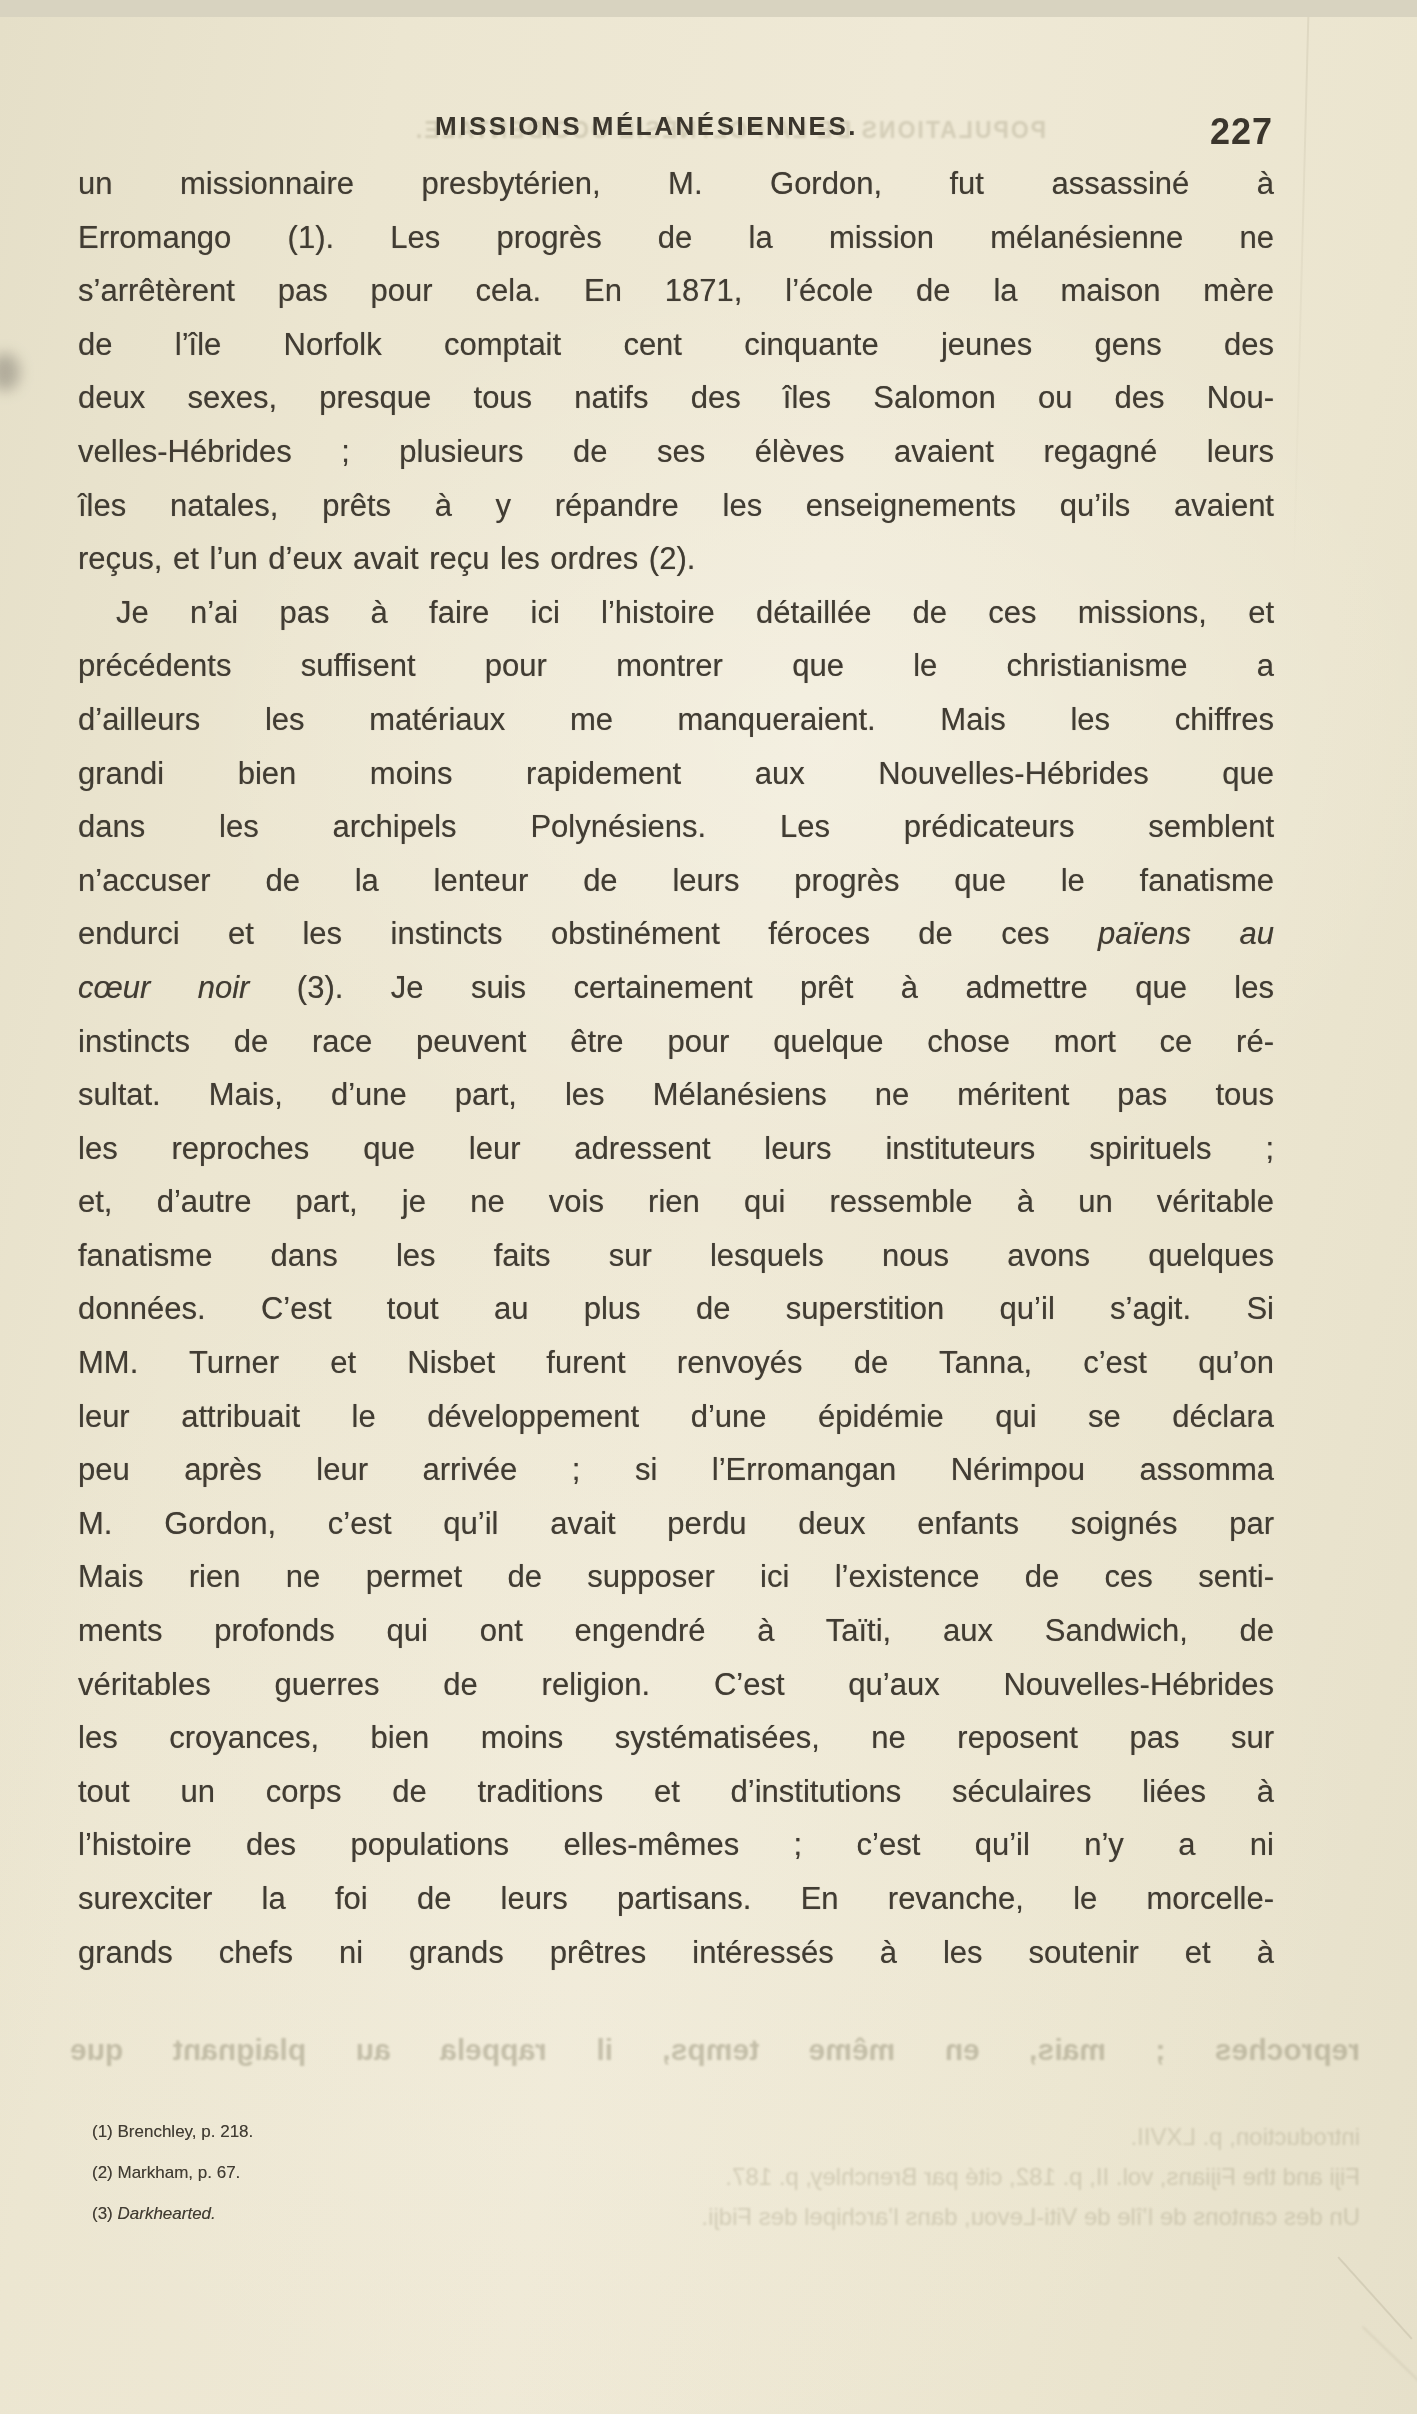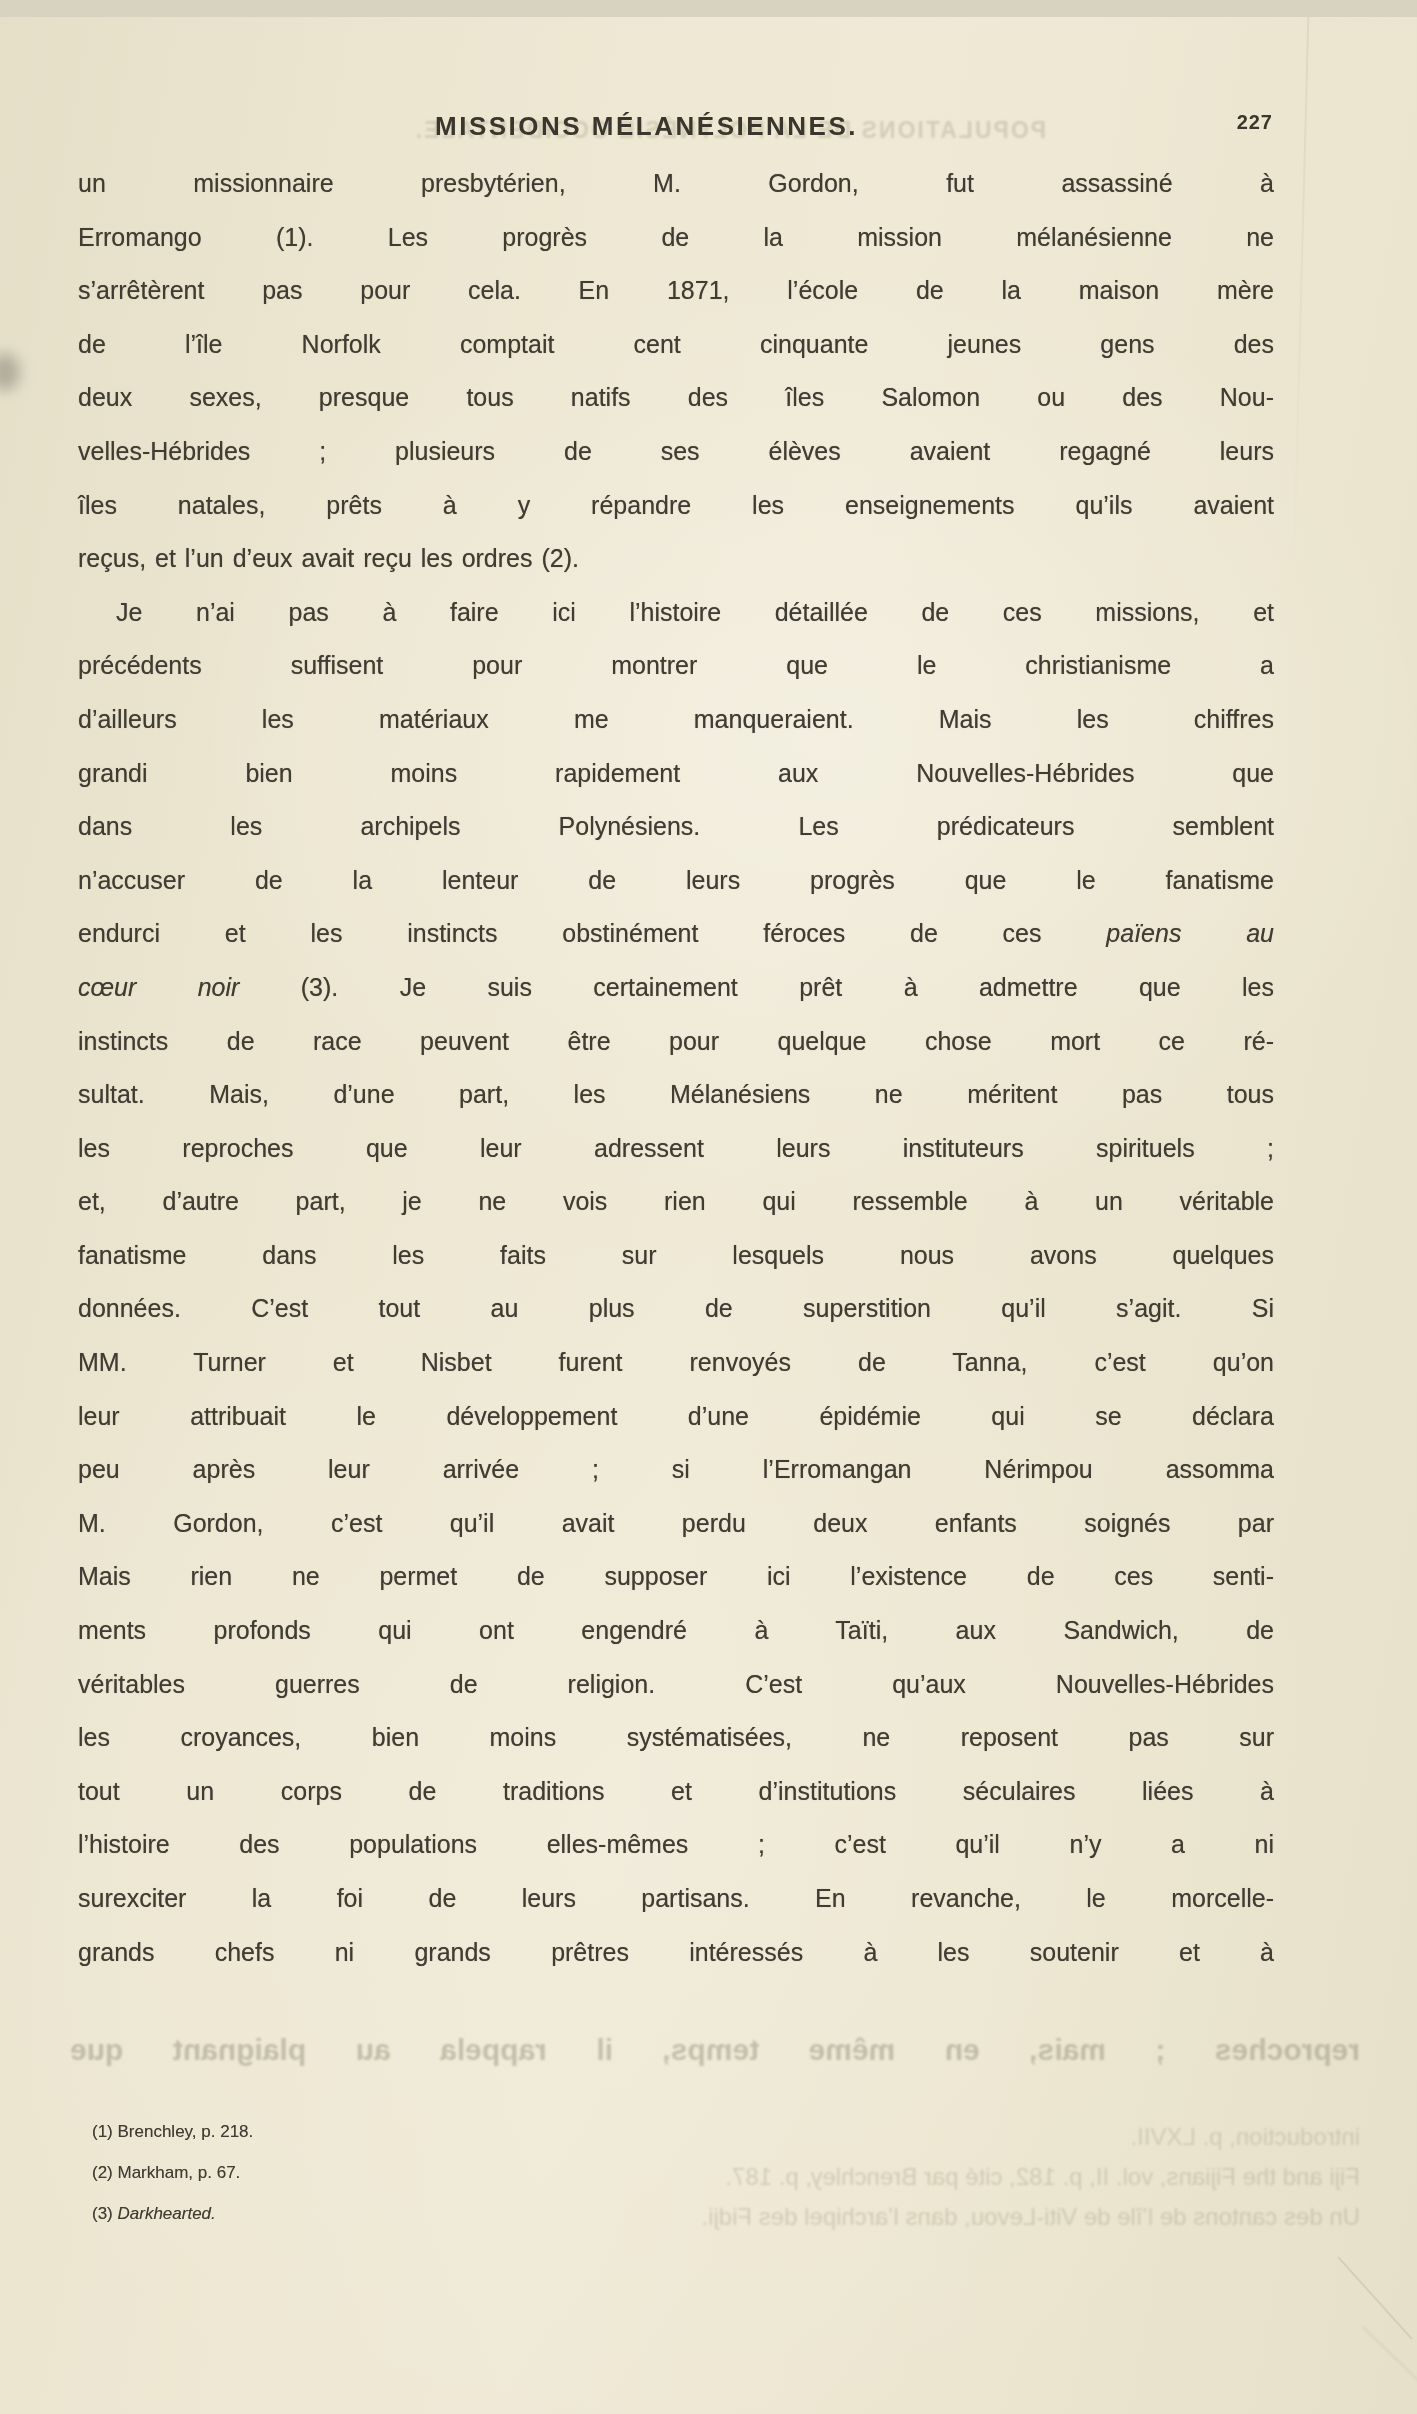--- a/index.html
+++ b/index.html
@@ -19,26 +19,26 @@
   .header-row { position:absolute; left:78px; top:94px; width:1197px; height:44px; }
   .running-title {
     position:absolute; left:0; right:0; top:0;
     text-align:center;
     transform:translateX(-30px);
     font-size:26px; font-weight:700; letter-spacing:2.5px;
     color:#3b362d;
   }
   .page-number {
     position:absolute; right:2px; top:0;
-    font-size:20px; font-weight:700; color:#3b362d; letter-spacing:1px;
+    font-size:36px; font-weight:700; color:#3b362d; letter-spacing:1px;
   }
   
   .bodytext {
     position:absolute; left:78px; top:140px; width:1196px;
-    font-size:25px;
+    font-size:31px;
     word-spacing:2px;
     text-shadow:0 0 0.7px rgba(58,52,42,0.55);
   }
   .line {
     height:53.6px; line-height:53.6px;
     text-align:justify; text-align-last:justify;
     white-space:normal; overflow:visible;
   }
   .line.endline { text-align-last:left; }
   .line.indent { padding-left:38px; }

